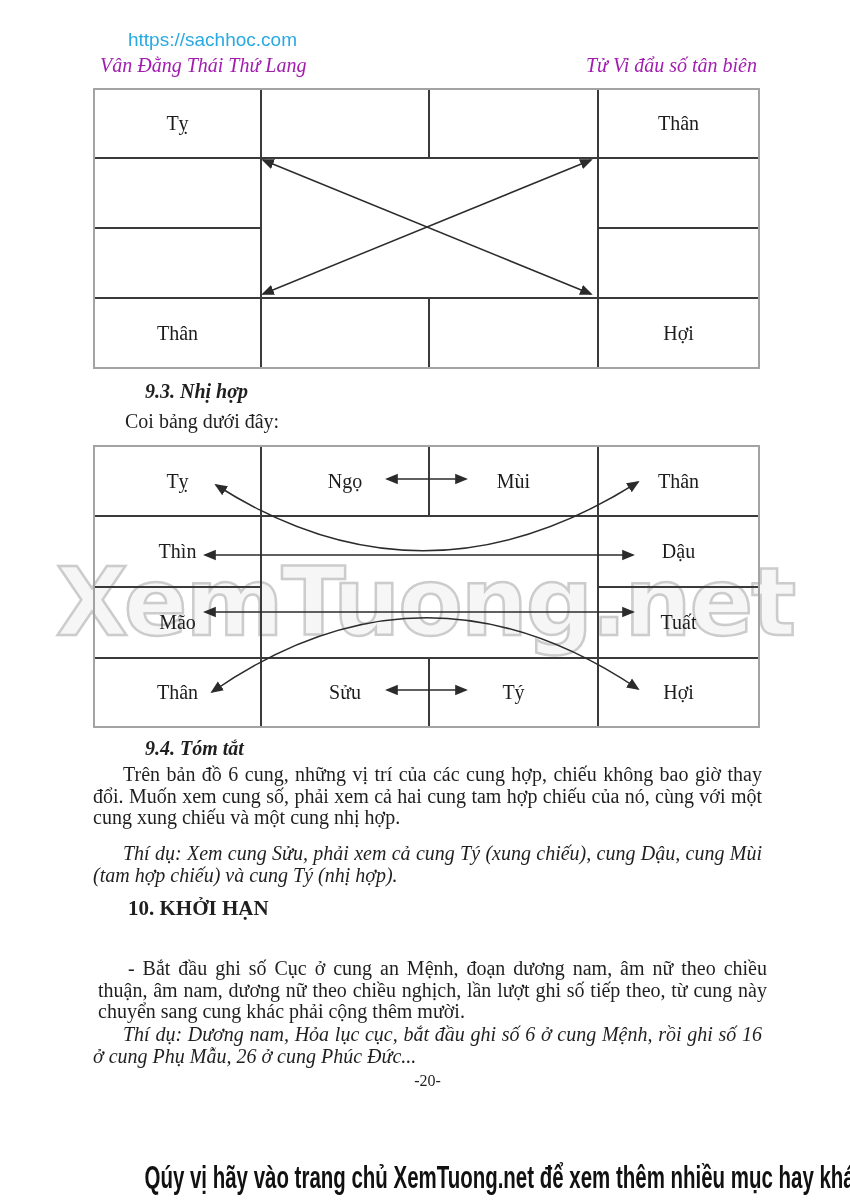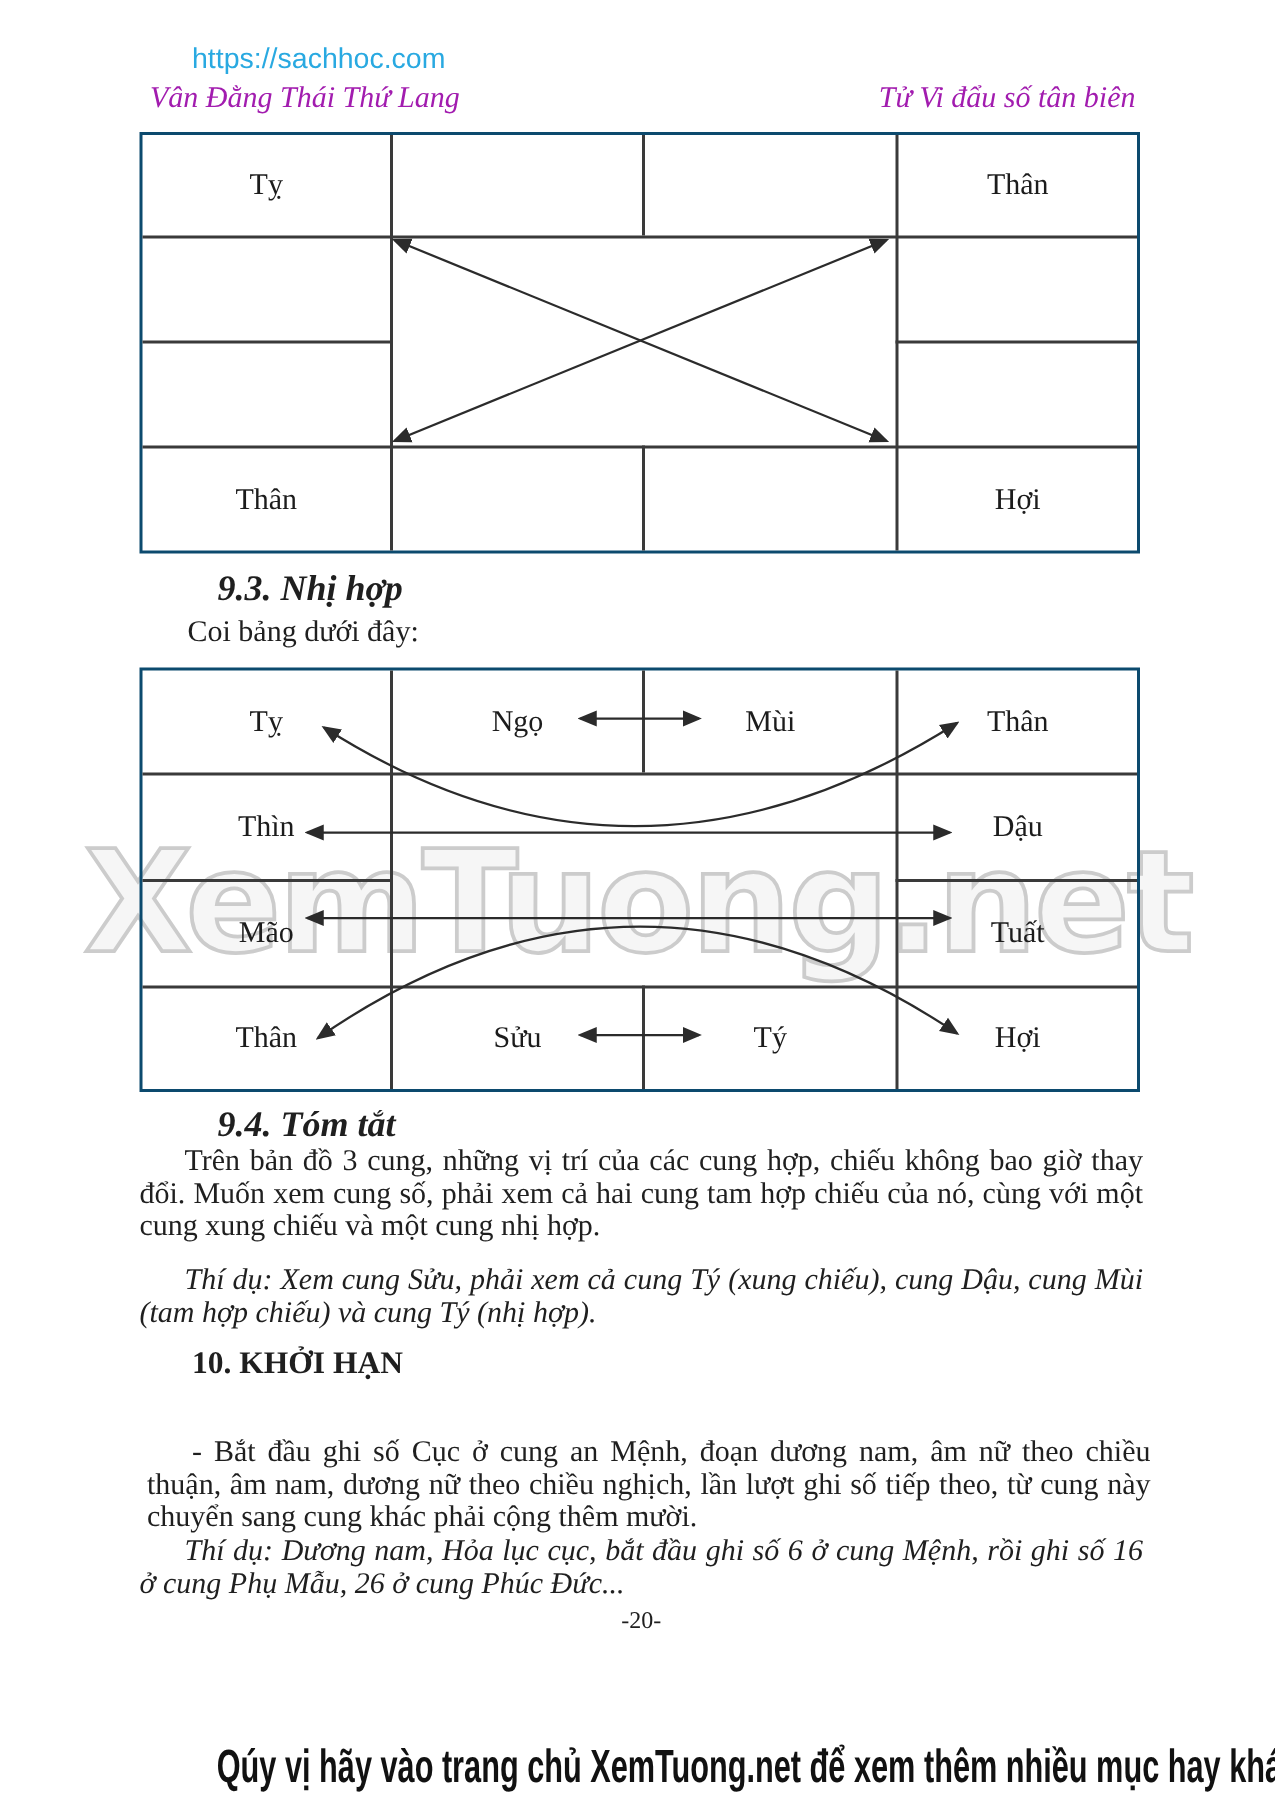--- a/index.html
+++ b/index.html
@@ -1,26 +1,26 @@
 <!DOCTYPE html>
 <html><head>
 <meta charset="utf-8">
 <style>
   html,body{margin:0;padding:0;background:#ffffff;}
   .page{position:relative;width:850px;height:1202px;background:#ffffff;overflow:hidden;
         font-family:"Liberation Serif","DejaVu Serif",serif;color:#1f1f1f;}
   .abs{position:absolute;}
   .site-link{font-family:"Liberation Sans","DejaVu Sans",sans-serif;font-size:19px;color:#29a9e1;text-decoration:none;}
   .hdr{font-style:italic;font-size:20px;color:#a21caf;}
-  .tbl{position:absolute;border:2px solid #0c4a6e;box-sizing:border-box;background:transparent;}
+  .tbl{position:absolute;border:2px solid #a3a3a3;box-sizing:border-box;background:transparent;}
   .vline{position:absolute;width:2px;background:#3a3a3a;}
   .hline{position:absolute;height:2px;background:#3a3a3a;}
   .cell{position:absolute;display:flex;align-items:center;justify-content:center;
         font-size:20px;color:#1c1c1c;}
-  .heading-ib{font-weight:bold;font-style:italic;font-size:24px;}
+  .heading-ib{font-weight:bold;font-style:italic;font-size:20px;}
   .heading-b{font-weight:bold;font-size:21px;}
   .para{font-size:20px;line-height:21.5px;text-align:justify;text-indent:30px;}
   .para.italic{font-style:italic;}
   .pagenum{font-size:16px;text-align:center;}
   .watermark{position:absolute;top:548px;left:50%;transform:translateX(-50%);
              font-family:"DejaVu Sans","Liberation Sans",sans-serif;font-weight:bold;
              font-size:94px;letter-spacing:-2px;white-space:nowrap;
              color:#f6f6f6;-webkit-text-stroke:2.5px #cccccc;z-index:1;}
   .tbl,.arrows{z-index:2;}
   .banner{position:absolute;top:1160px;left:0;width:850px;text-align:center;
@@ -98,21 +98,21 @@
       <line x1="205" y1="555" x2="633" y2="555" marker-start="url(#arr)" marker-end="url(#arr)"></line>
       <line x1="205" y1="612" x2="633" y2="612" marker-start="url(#arr)" marker-end="url(#arr)"></line>
       <line x1="387" y1="690" x2="466" y2="690" marker-start="url(#arr)" marker-end="url(#arr)"></line>
 
       <path d="M 216 485 Q 424 618 638 482" marker-start="url(#arr)" marker-end="url(#arr)"></path>
       <path d="M 212 692 Q 424 545 638 689" marker-start="url(#arr)" marker-end="url(#arr)"></path>
     </g>
   </svg>
 
   <div class="abs heading-ib" style="left:145px;top:737px;">9.4. Tóm tắt</div>
-  <div class="abs para" style="left:93px;top:764px;width:669px;">Trên bản đồ 3 cung, những vị trí của các cung hợp, chiếu không bao giờ thay đổi. Muốn xem cung số, phải xem cả hai cung tam hợp chiếu của nó, cùng với một cung xung chiếu và một cung nhị hợp.</div>
+  <div class="abs para" style="left:93px;top:764px;width:669px;">Trên bản đồ 6 cung, những vị trí của các cung hợp, chiếu không bao giờ thay đổi. Muốn xem cung số, phải xem cả hai cung tam hợp chiếu của nó, cùng với một cung xung chiếu và một cung nhị hợp.</div>
   <div class="abs para italic" style="left:93px;top:843px;width:669px;">Thí dụ: Xem cung Sửu, phải xem cả cung Tý (xung chiếu), cung Dậu, cung Mùi (tam hợp chiếu) và cung Tý (nhị hợp).</div>
 
   <div class="abs heading-b" style="left:128px;top:896px;">10. KHỞI HẠN</div>
   <div class="abs para" style="left:98px;top:958px;width:669px;">- Bắt đầu ghi số Cục ở cung an Mệnh, đoạn dương nam, âm nữ theo chiều thuận, âm nam, dương nữ theo chiều nghịch, lần lượt ghi số tiếp theo, từ cung này chuyển sang cung khác phải cộng thêm mười.</div>
   <div class="abs para italic" style="left:93px;top:1024px;width:669px;">Thí dụ: Dương nam, Hỏa lục cục, bắt đầu ghi số 6 ở cung Mệnh, rồi ghi số 16 ở cung Phụ Mẫu, 26 ở cung Phúc Đức...</div>
 
   <div class="abs pagenum" style="left:93px;top:1072px;width:669px;">-20-</div>
   <div class="banner">Qúy vị hãy vào trang chủ XemTuong.net để xem thêm nhiều mục hay khác</div>
 
 </div>

